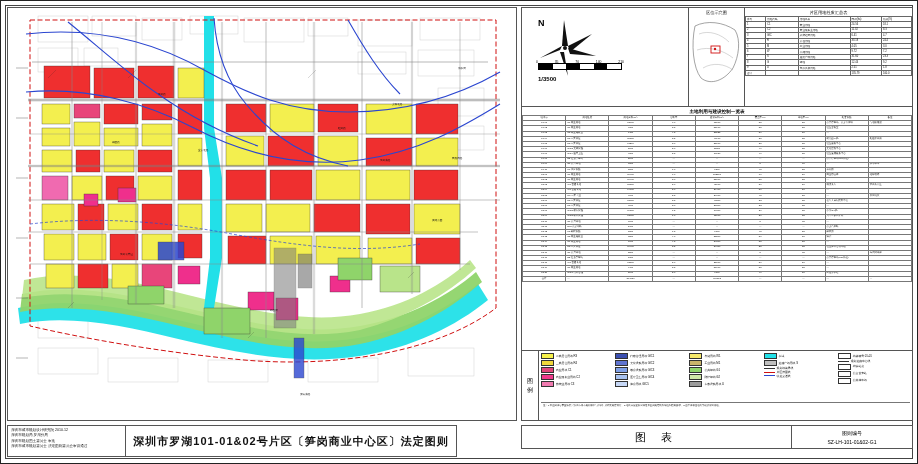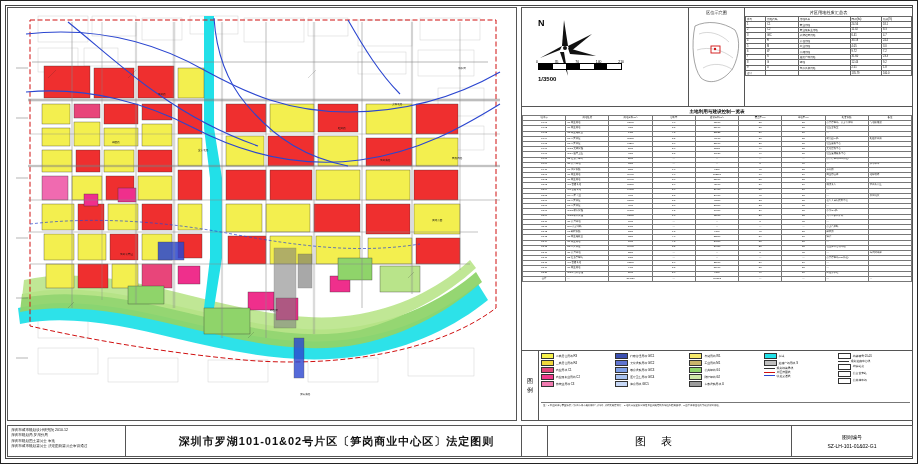--- a/index.html
+++ b/index.html
@@ -3,34 +3,34 @@
 <meta charset="utf-8">
 <style>
   html,body{margin:0;padding:0;background:#fff;}
   body{width:918px;height:464px;font-family:"Liberation Sans",sans-serif;overflow:hidden;}
   .sheet{position:relative;width:918px;height:464px;background:#ffffff;box-sizing:border-box;border:1px solid #222;}
   .inner-frame{position:absolute;left:4px;top:4px;right:4px;bottom:4px;border:1px solid #444;box-sizing:border-box;}
 
   
   .map-panel{position:absolute;left:6px;top:6px;width:510px;height:414px;background:#ffffff;border:1px solid #555;box-sizing:border-box;overflow:hidden;}
   .map-canvas{position:absolute;inset:0;}
-  .map-title-bar{position:absolute;left:6px;top:424px;width:541px;height:32px;border:1px solid #555;box-sizing:border-box;display:flex;align-items:center;}
+  .map-title-bar{position:absolute;left:6px;top:424px;width:450px;height:32px;border:1px solid #555;box-sizing:border-box;display:flex;align-items:center;}
   .map-title-left{width:118px;height:100%;border-right:1px solid #555;box-sizing:border-box;padding:2px 3px;font-size:3.6px;line-height:1.5;color:#111;overflow:hidden;}
   .map-title-main{flex:1;display:flex;align-items:center;justify-content:center;font-size:11px;letter-spacing:1px;color:#111;font-weight:bold;}
 
   
   .right-col{position:absolute;left:520px;top:6px;width:392px;height:414px;}
   .north-box{position:absolute;left:0;top:0;width:168px;height:100px;border:1px solid #555;box-sizing:border-box;background:#fff;}
   .loc-box{position:absolute;left:168px;top:0;width:56px;height:100px;border:1px solid #555;border-left:none;box-sizing:border-box;background:#fff;}
   .index-box{position:absolute;left:224px;top:0;width:168px;height:100px;border:1px solid #555;border-left:none;box-sizing:border-box;background:#fff;overflow:hidden;}
 
   .table-box{position:absolute;left:0;top:100px;width:392px;height:244px;border:1px solid #555;border-top:none;box-sizing:border-box;background:#fff;overflow:hidden;}
   .legend-box{position:absolute;left:0;top:344px;width:392px;height:70px;border:1px solid #555;border-top:none;box-sizing:border-box;display:flex;}
 
-  .bottom-right{position:absolute;left:520px;top:424px;width:392px;height:32px;border:1px solid #555;box-sizing:border-box;display:flex;}
+  .bottom-right{position:absolute;left:520px;top:424px;width:392px;height:24px;border:1px solid #555;box-sizing:border-box;display:flex;}
   .br-pic{flex:1;display:flex;align-items:center;justify-content:center;font-size:11px;letter-spacing:6px;border-right:1px solid #555;}
   .br-no{width:120px;display:flex;flex-direction:column;align-items:center;justify-content:center;font-size:5px;gap:3px;}
 
   
   .north-wrap{position:absolute;left:8px;top:4px;width:80px;height:72px;}
   .n-letter{position:absolute;left:8px;top:6px;font-size:9px;font-weight:bold;}
   .scalebar{position:absolute;left:8px;bottom:14px;width:82px;height:5px;display:flex;border:0.5px solid #000;}
   .scalebar div{flex:1;height:100%;}
   .scalebar div:nth-child(odd){background:#000;}
   .scalebar div:nth-child(even){background:#fff;}

